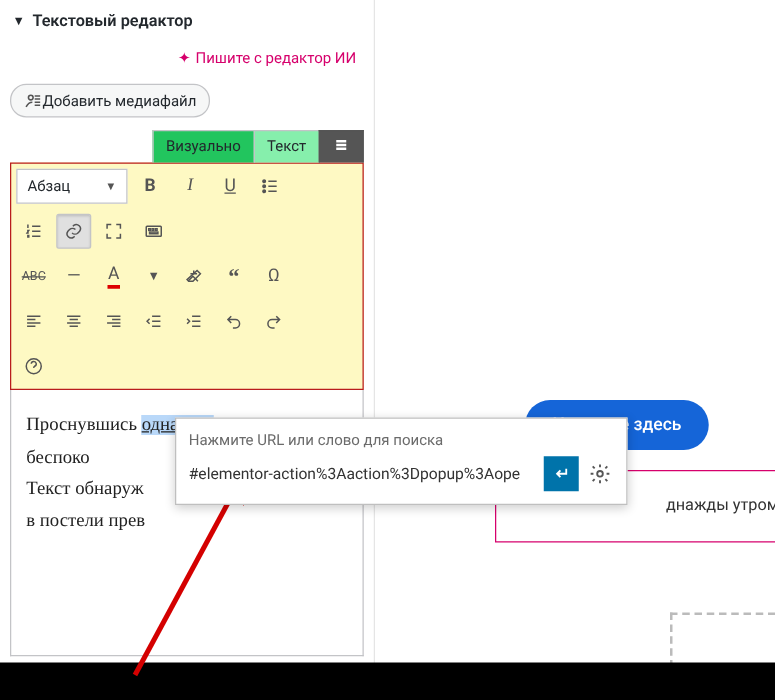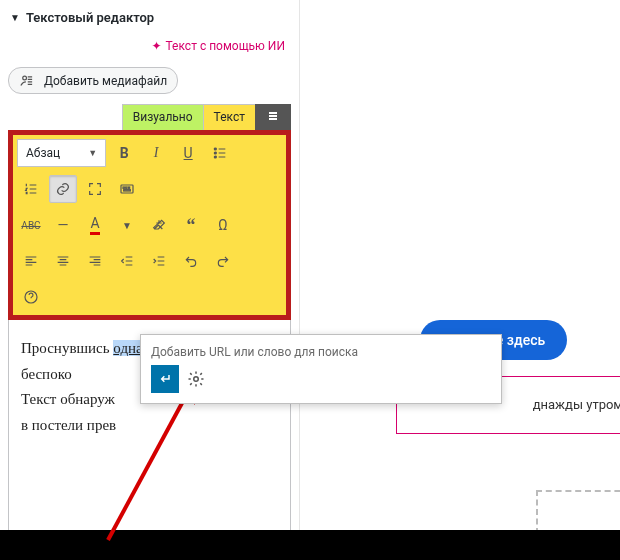--- a/index.html
+++ b/index.html
@@ -1,26 +1,26 @@
 <!DOCTYPE html>
 <html><head>
 <meta charset="utf-8">
 <style>
   html,body{margin:0;padding:0;font-family:-apple-system,BlinkMacSystemFont,"Segoe UI",Roboto,Arial,sans-serif;font-size:13px;color:#23282d;background:#fff;width:620px;height:560px;overflow:hidden}
   .panel{width:300px;padding:0 8px;border-right:1px solid #e5e5e5;height:560px;box-sizing:border-box;float:left;position:relative}
   .accordion{display:flex;align-items:center;gap:6px;font-weight:600;padding:10px 2px}
   .accordion .tri{font-size:10px}
   .ai-link{display:flex;justify-content:flex-end;align-items:center;gap:4px;color:#d6006c;font-size:12px;padding:4px 6px 14px}
   .ai-link .sp{color:#d6006c}
-  .media-btn{display:inline-flex;align-items:center;gap:10px;border:1px solid #c3c4c7;background:#f6f7f7;padding:5px 10px;border-radius:13px;font-size:12px;margin-bottom:10px}
+  .media-btn{display:inline-flex;align-items:center;gap:0;border:1px solid #c3c4c7;background:#f6f7f7;padding:5px 10px;border-radius:13px;font-size:12px;margin-bottom:10px}
   .tabs{display:flex;justify-content:flex-end;margin-bottom:0}
-  .tab{border:1px solid #c3c4c7;border-bottom:none;background:#fde047;padding:5px 10px;font-size:12px;margin-left:-1px}
-  .tab.active{background:#bef264}
+  .tab{border:1px solid #c3c4c7;border-bottom:none;background:#86efac;padding:5px 10px;font-size:12px;margin-left:-1px}
+  .tab.active{background:#22c55e}
   .tab.icon{width:14px;text-align:center;background:#555;color:#fff;border-color:#555}
-  .toolbar{border:5px solid #b91c1c;background:#fde047}
+  .toolbar{border:1px solid #b91c1c;background:#fef9c3}
   .tb-row{display:flex;flex-wrap:wrap;padding:2px}
   .sel{border:1px solid #c3c4c7;background:#fff;height:26px;display:flex;align-items:center;padding:0 8px;gap:28px;margin:2px;font-size:12px}
   .sel .dd{font-size:9px;color:#555}
   .tbtn{width:26px;height:26px;margin:2px;display:flex;align-items:center;justify-content:center;color:#555;font-size:14px;border:1px solid transparent;border-radius:2px}
   .tbtn.active{background:#e0e0e0;border-color:#c3c4c7;box-shadow:inset 0 1px 2px rgba(0,0,0,.15)}
   .tbtn svg{width:16px;height:16px;stroke:#555;fill:none;stroke-width:1.8}
   .tbtn.sm{font-size:10px}
   .content{border:1px solid #c3c4c7;border-top:none;padding:16px 12px;font-size:15px;line-height:1.7;font-family:Georgia,serif;color:#222;min-height:180px}
   .content .lk{text-decoration:underline;color:#222}
   .hl{background:#b9d8f9}
@@ -44,21 +44,21 @@
 
 <div class="panel">
 
   <div class="accordion">
     <span class="tri">▼</span>
     <span>Текстовый редактор</span>
   </div>
 
   <div class="ai-link">
     <span class="sp">✦</span>
-    <span>Текст с помощью ИИ</span>
+    <span>Пишите с редактор ИИ</span>
   </div>
 
   <div class="media-btn">
     <svg width="15" height="15" viewBox="0 0 24 24" fill="none" stroke="#555" stroke-width="2">
         <circle cx="9" cy="8" r="3"></circle>
         <path d="M3 20c2-4 5-6 8-6M14 6h7M14 10h7M14 14h7M14 18h7"></path>
       </svg>
     <span>Добавить медиафайл</span>
   </div>
 
@@ -198,22 +198,23 @@
 
 <div class="preview">
   <div class="pill">Нажмите здесь</div>
   <div class="frame">
     <span class="frame-inner">днажды утром</span>
   </div>
   <div class="dashbox"></div>
 </div>
 
 <div class="popover">
-  <div class="pop-label">Добавить URL или слово для поиска</div>
+  <div class="pop-label">Нажмите URL или слово для поиска</div>
   <div class="pop-row">
+    <div class="pop-input">#elementor-action%3Aaction%3Dpopup%3Aope</div>
     <div class="pop-apply">
       <svg viewBox="0 0 24 24">
           <path d="M18 6v6H8M11 8l-4 4 4 4"></path>
         </svg>
     </div>
     <div class="pop-gear">
       <svg width="18" height="18" viewBox="0 0 24 24" fill="none" stroke="#555" stroke-width="2">
           <circle cx="12" cy="12" r="3"></circle>
           <path d="M12 2v3M12 19v3M4.2 4.2l2.1 2.1M17.7 17.7l2.1 2.1M2 12h3M19 12h3M4.2 19.8l2.1-2.1M17.7 6.3l2.1-2.1"></path>
         </svg>

